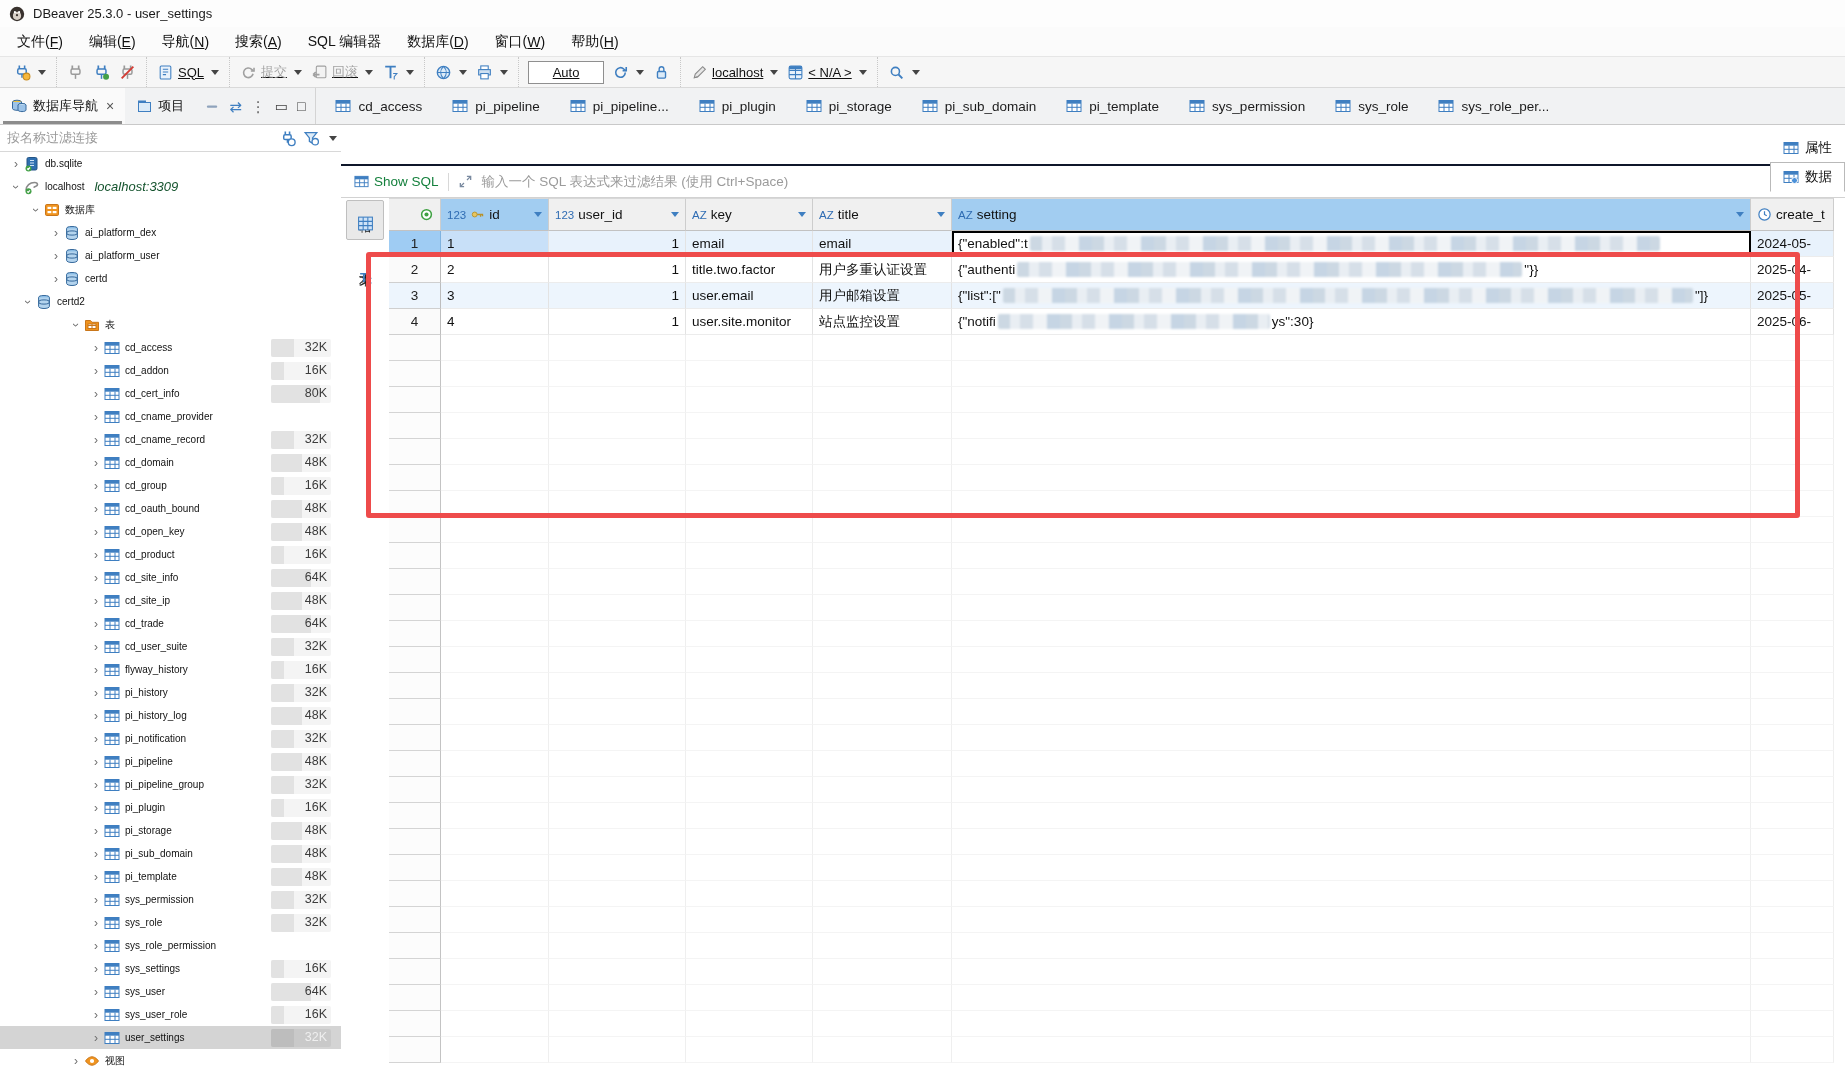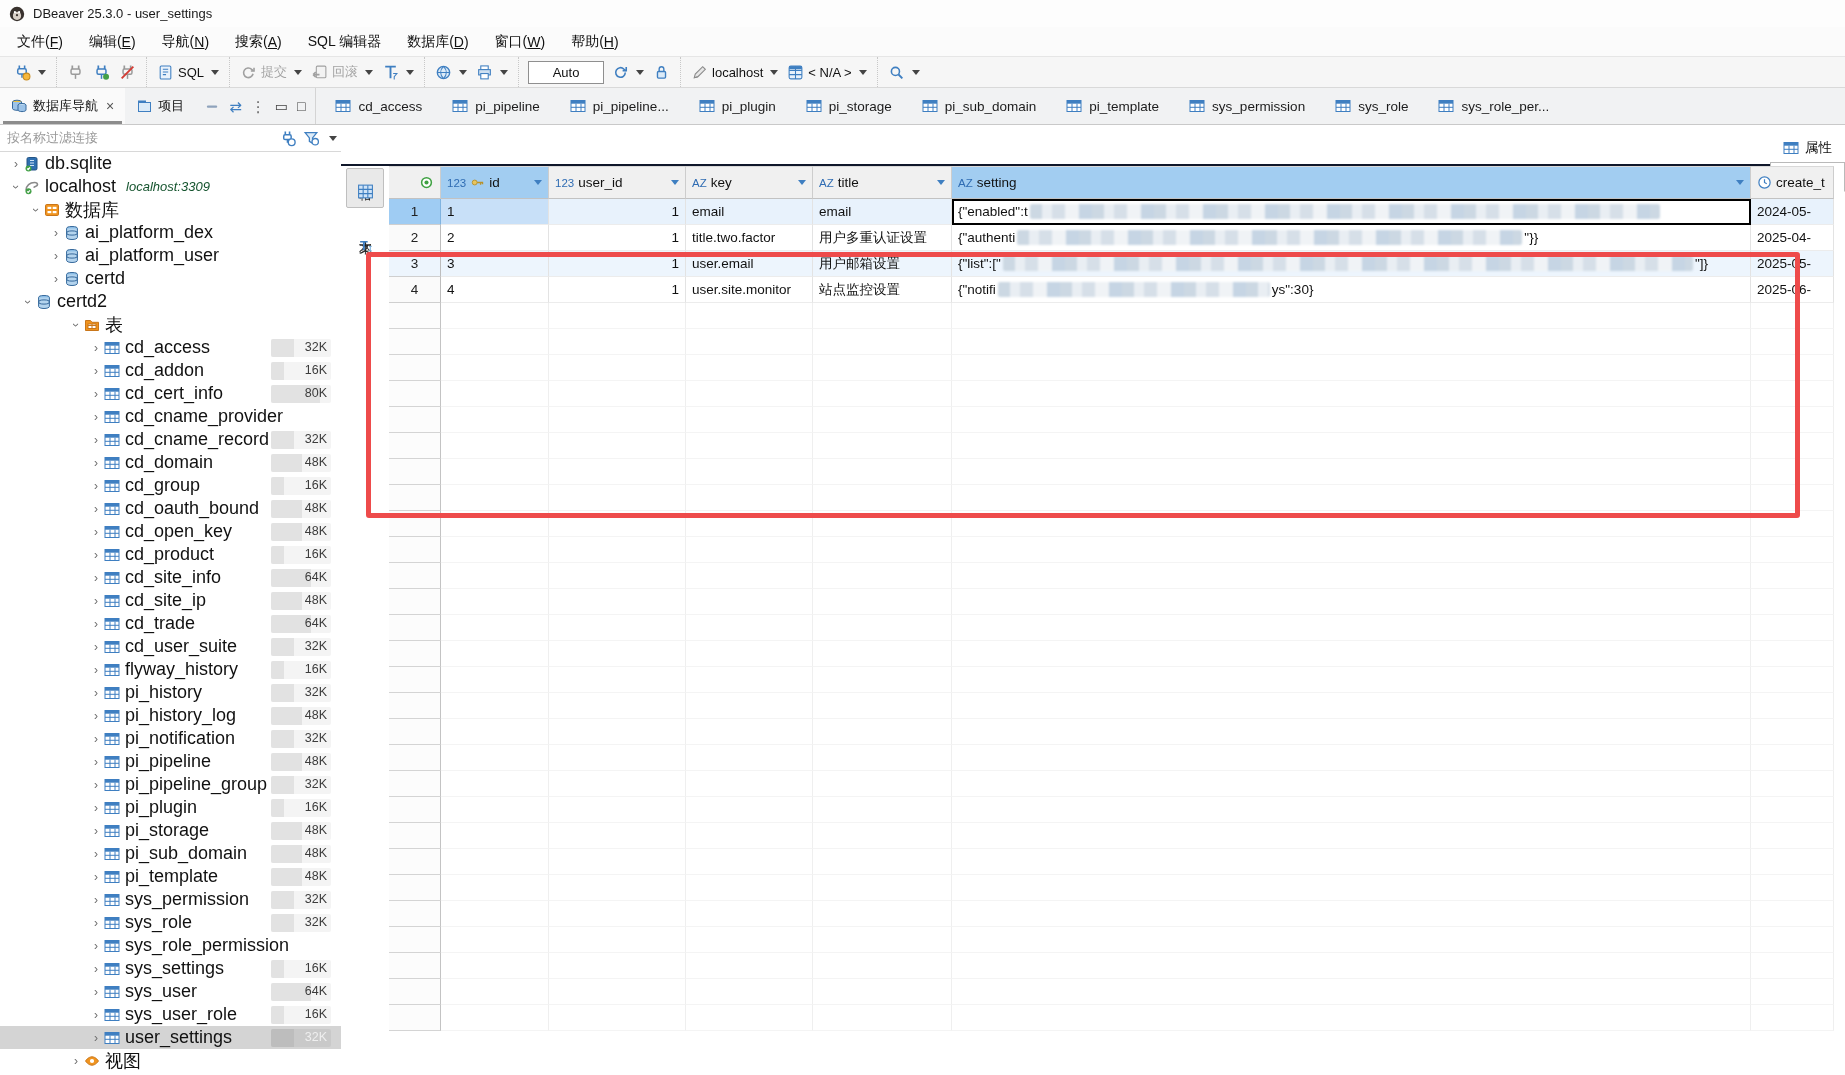--- a/index.html
+++ b/index.html
@@ -9,21 +9,21 @@
   .ic svg { display:block; }
   .caret { width:0; height:0; border-left:4px solid transparent; border-right:4px solid transparent; border-top:5px solid #444; display:inline-block; margin-left:3px; }
   .caret.blue { border-top-color:#3f7fc1; }
 
   
   .titlebar { height:27px; display:flex; align-items:center; gap:8px; padding:0 9px; background:#fdfdfd; }
   .titlebar .title { font-size:13px; color:#1a1a1a; }
   .menubar { height:29px; display:flex; align-items:center; background:#fbfbfb; padding:0 4px; }
   .menu-item { padding:0 13px; height:100%; display:flex; align-items:center; font-size:14px; }
   .toolbar { height:32px; display:flex; align-items:center; background:#f6f6f6; border-top:1px solid #e6e6e6; border-bottom:1px solid #d9d9d9; padding:0 4px; }
-  .tgroup { display:flex; align-items:center; gap:1px; padding:0 6px; height:100%; border-left:1px dotted #c8c8c8; }
+  .tgroup { display:flex; align-items:center; gap:1px; padding:0 6px; height:100%; border-left:1px dotted #c8c8c8;text-decoration:underline; }
   .tgroup:first-child { border-left:none; }
   .tbtn { display:flex; align-items:center; gap:4px; height:24px; padding:0 4px; border-radius:3px; }
   .tbtn .lbl { font-size:13px; }
   .tbtn.disabled .lbl { color:#a3a3a3; }
   .auto-box { width:76px; height:23px; border:1px solid #8f8f8f; background:#fff; display:flex; align-items:center; justify-content:center; font-size:13px; margin:0 3px; }
 
   
   .tabstrip { height:37px; display:flex; align-items:stretch; background:#f1f2f3; border-bottom:1px solid #c9c9c9; }
   .vtab { display:flex; align-items:center; gap:6px; padding:0 11px; position:relative; font-size:13px; }
   .vtab.active { background:#fafafa; }
@@ -38,21 +38,21 @@
   .main { display:flex; height:950px; position:relative; }
   .sidebar { width:341px; flex:0 0 341px; background:#fff; overflow:hidden; position:relative; }
   .filter-row { height:27px; display:flex; align-items:center; border-bottom:1px solid #d8d8d8; padding:0 4px 0 7px; }
   .filter-row .ph { color:#9a9a9a; flex:1; font-size:13px; }
   .filter-row .ficons { display:flex; align-items:center; gap:6px; }
   .tree { position:relative; }
   .trow { height:23px; display:flex; align-items:center; white-space:nowrap; }
   .trow.selected { background:#d4d4d4; }
   .trow .arrow { width:16px; text-align:center; color:#6e6e6e; font-size:12px; display:inline-block; flex:0 0 16px; }
   .trow .arrow.exp { transform:rotate(90deg); }
-  .trow .tlabel { margin-left:5px; font-size:18px; }
+  .trow .tlabel { margin-left:5px; font-size:10px; }
   .trow .tdetail { margin-left:10px; font-style:italic; color:#14532d; }
   .badge { margin-left:auto; margin-right:10px; width:60px; height:18px; background:#f4f4f4; border-radius:2px; position:relative; flex:0 0 60px; }
   .badge .fill { position:absolute; left:0; top:0; bottom:0; background:#e2e2e2; border-radius:2px 0 0 2px; }
   .badge .sz { position:absolute; right:4px; top:1px; font-size:12.5px; color:#3c3c3c; }
   .trow.selected .badge { background:#c9c9c9; }
   .trow.selected .badge .fill { background:#bdbdbd; }
   .trow.selected .badge .sz { color:#efefef; }
   .side-scroll { position:absolute; left:341px; top:3px; width:11px; height:944px; background:#fbfbfb; }
   .side-scroll .thumb { position:absolute; left:3px; width:5px; border-radius:3px; background:#8f8f8f; }
 
@@ -1039,20 +1039,39 @@
             <svg width="16" height="16" viewBox="0 0 16 16">
               <rect x="5.5" y="1.5" width="5" height="4" fill="#dcebf8" stroke="#3f7fc1"></rect>
               <rect x="1.5" y="10.5" width="5" height="4" fill="#dcebf8" stroke="#3f7fc1"></rect>
               <rect x="9.5" y="10.5" width="5" height="4" fill="#f6d9a0" stroke="#c98a1a"></rect>
               <path d="M8 5.5v3M4 10.5V8.5h8v2" fill="none" stroke="#888"></path>
             </svg>
           </span>
           <span>图</span>
         </div>
       </div>
+    <div class="data-toolbar">
+      <span class="show-sql">
+        <span class="ic">
+          <svg width="15" height="15" viewBox="0 0 16 16">
+              <rect x="1" y="2.5" width="14" height="11" fill="#fff" stroke="#3f7fc1"></rect>
+              <rect x="1" y="2.5" width="14" height="3.2" fill="#3f7fc1"></rect>
+              <path d="M6 5.7v7.8M11 5.7v7.8M1 9.3h14" stroke="#3f7fc1"></path>
+            </svg>
+        </span>
+        <span>Show SQL</span>
+      </span>
+      <span class="dt-sep"></span>
+      <span class="ic">
+        <svg width="15" height="15" viewBox="0 0 16 16">
+            <path d="M9.5 2.5h4v4M13.2 2.8 9.6 6.4M6.5 13.5h-4v-4M2.8 13.2l3.6-3.6" fill="none" stroke="#7a8aa0" stroke-width="1.4"></path>
+          </svg>
+      </span>
+      <span class="dt-ph">输入一个 SQL 表达式来过滤结果 (使用 Ctrl+Space)</span>
+    </div>
     <div class="grid-zone">
       <div class="rail">
           <div class="rail-item active">
             <span class="vlabel">网格</span>
             <span class="ic">
               <svg width="17" height="17" viewBox="0 0 16 16">
                 <rect x="1.5" y="2" width="13" height="12" fill="#cfe3f7" stroke="#3f7fc1"></rect>
                 <path d="M1.5 6h13M1.5 10h13M5.8 2v12M10.2 2v12" stroke="#3f7fc1"></path>
               </svg>
             </span>

